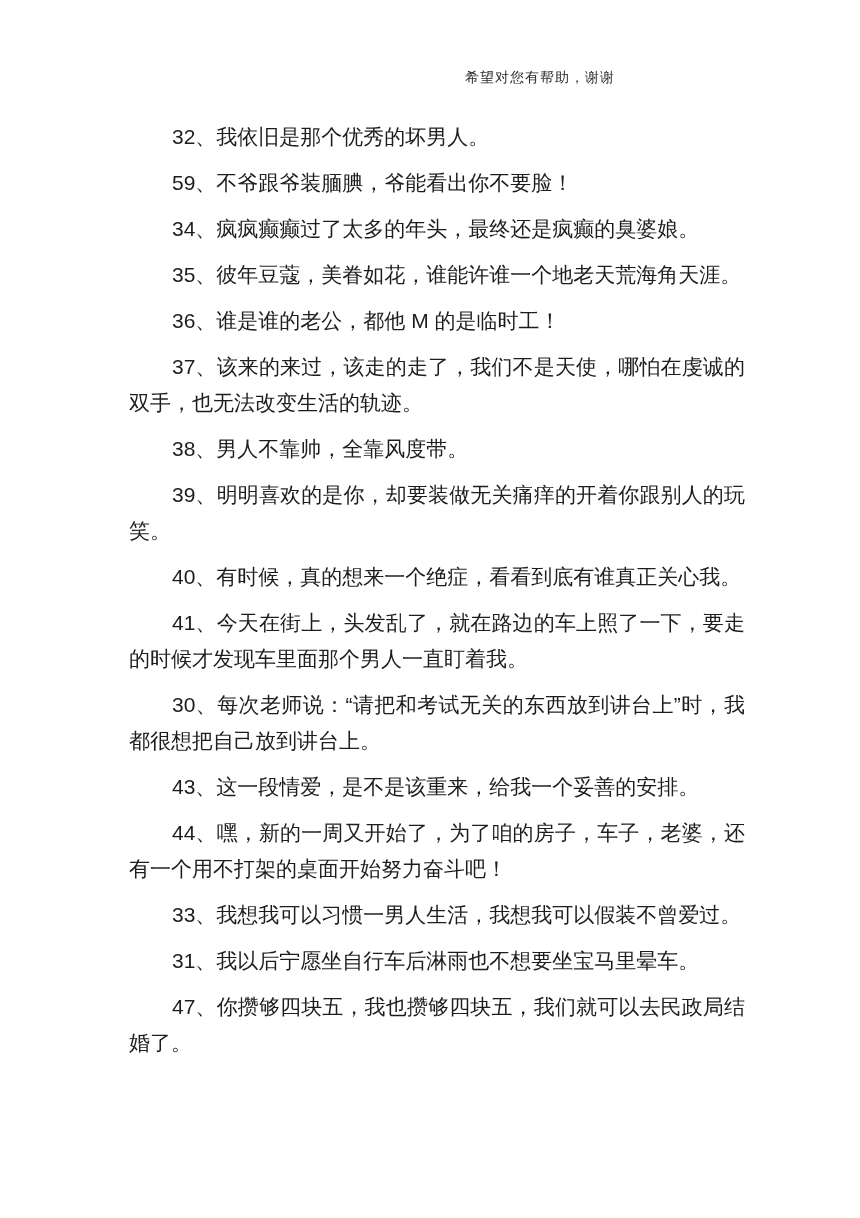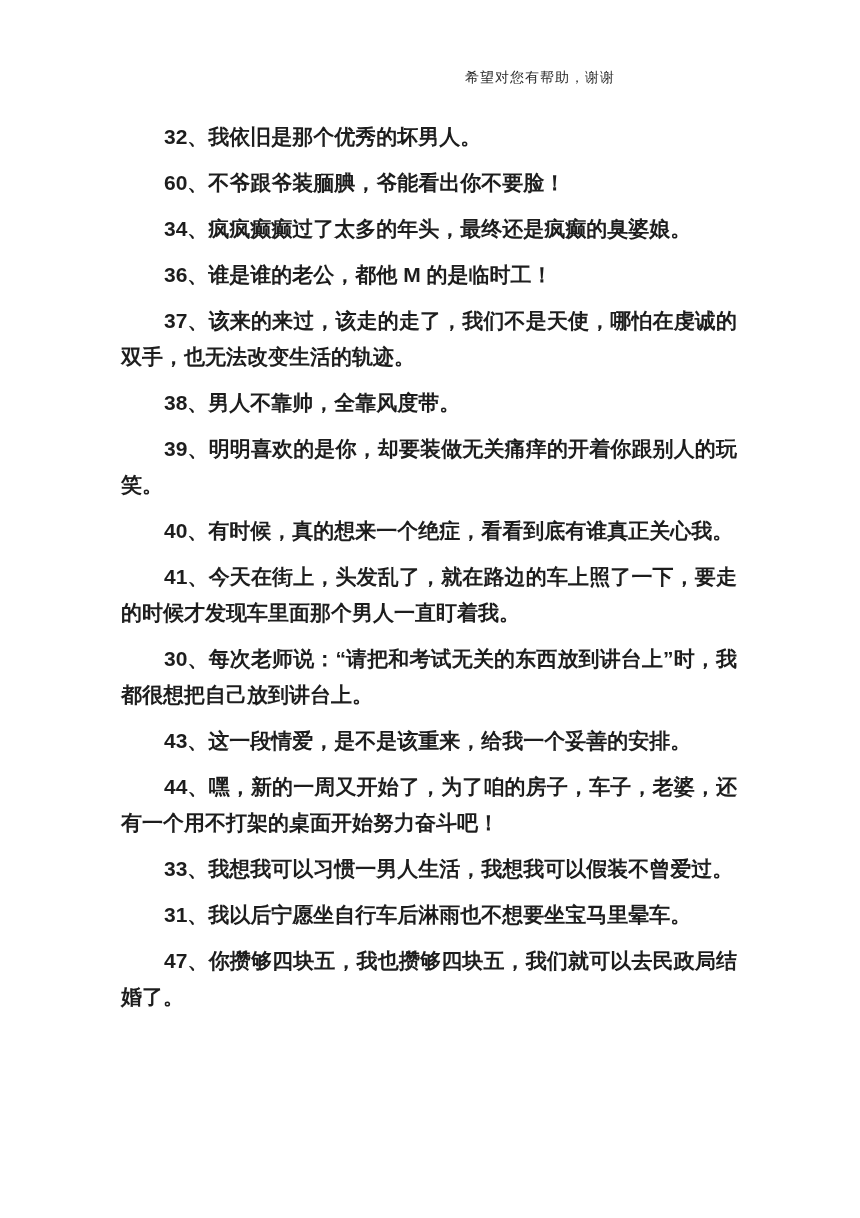--- a/index.html
+++ b/index.html
@@ -19,24 +19,23 @@
   .header-note {
     position: absolute;
     left: 465px;
     top: 69px;
     font-size: 14px;
     letter-spacing: 1px;
     color: #2a2a2a;
   }
   .content {
     position: absolute;
-    left: 121px;
+    left: 129px;
     top: 119px;
     width: 616px;
-    font-weight: bold;
   }
   .content p {
     margin: 0 0 10px 0;
     font-size: 21px;
     line-height: 36px;
     text-indent: 43px;
     text-align: justify;
     color: #1d1d1d;
     word-break: normal;
   }
@@ -45,22 +44,23 @@
   }
 </style>
 </head>
 <body>
 
 <div class="page">
   <div class="header-note">希望对您有帮助，谢谢</div>
 
   <div class="content">
     <p>32、我依旧是那个优秀的坏男人。</p>
-    <p>60、不爷跟爷装腼腆，爷能看出你不要脸！</p>
+    <p>59、不爷跟爷装腼腆，爷能看出你不要脸！</p>
     <p>34、疯疯癫癫过了太多的年头，最终还是疯癫的臭婆娘。</p>
+    <p>35、彼年豆蔻，美眷如花，谁能许谁一个地老天荒海角天涯。</p>
     <p>36、谁是谁的老公，都他 M 的是临时工！</p>
     <p class="sp">37、该来的来过，该走的走了，我们不是天使，哪怕在虔诚的双手，也无法改变生活的轨迹。</p>
     <p>38、男人不靠帅，全靠风度带。</p>
     <p>39、明明喜欢的是你，却要装做无关痛痒的开着你跟别人的玩笑。</p>
     <p>40、有时候，真的想来一个绝症，看看到底有谁真正关心我。</p>
     <p class="sp">41、今天在街上，头发乱了，就在路边的车上照了一下，要走的时候才发现车里面那个男人一直盯着我。</p>
     <p class="sp">30、每次老师说：“请把和考试无关的东西放到讲台上”时，我都很想把自己放到讲台上。</p>
     <p>43、这一段情爱，是不是该重来，给我一个妥善的安排。</p>
     <p class="sp">44、嘿，新的一周又开始了，为了咱的房子，车子，老婆，还有一个用不打架的桌面开始努力奋斗吧！</p>
     <p>33、我想我可以习惯一男人生活，我想我可以假装不曾爱过。</p>

